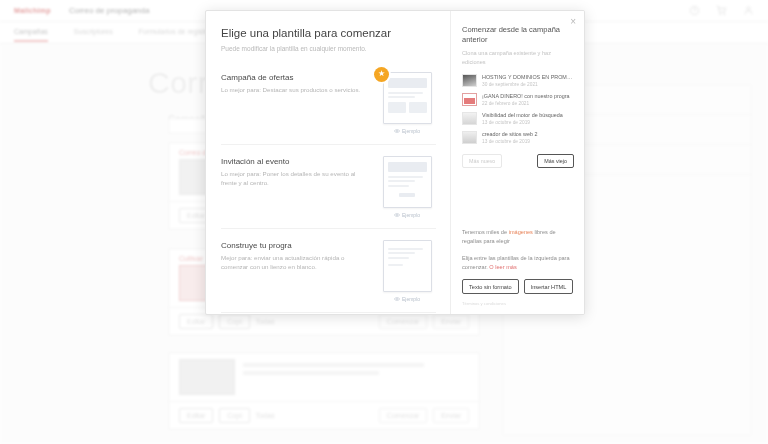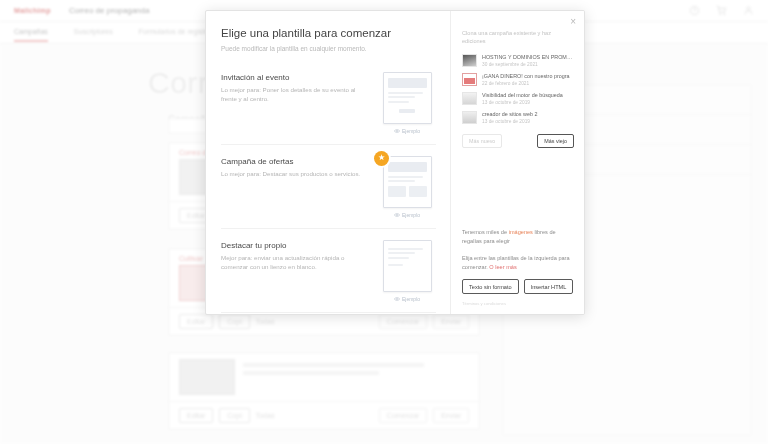--- a/index.html
+++ b/index.html
@@ -285,43 +285,20 @@
 
   <div class="modal-left">
     <div class="modal-title">Elige una plantilla para comenzar</div>
     <div class="modal-subtitle">Puede modificar la plantilla en cualquier momento.</div>
     <div class="modal-divider"></div>
 
     <div class="tpl-list">
 
       <div class="tpl-row">
         <div class="tpl-text">
-          <div class="tpl-name">Invitación al evento</div>
-          <div class="tpl-desc">Lo mejor para: Poner los detalles de su evento al frente y al centro.</div>
-        </div>
-        <div class="tpl-thumbwrap">
-          <div class="tpl-thumb">
-            <div class="th-hero"></div>
-            <div class="th-l w90"></div>
-              <div class="th-l w70"></div>
-              <div class="th-l w55"></div>
-            <div class="th-l w40" style="margin:6px auto 0;height:4px;background:#e9ecf1"></div>
-          </div>
-          <div class="tpl-example">
-            <svg class="eye" viewBox="0 0 24 14" fill="none" stroke="currentColor" stroke-width="2.4">
-                <path d="M1 7s4-5.5 11-5.5S23 7 23 7s-4 5.5-11 5.5S1 7 1 7z"></path>
-                <circle cx="12" cy="7" r="2.4"></circle>
-              </svg>
-            <span>Ejemplo</span>
-          </div>
-        </div>
-      </div>
-
-      <div class="tpl-row">
-        <div class="tpl-text">
           <div class="tpl-name">Campaña de ofertas</div>
           <div class="tpl-desc">Lo mejor para: Destacar sus productos o servicios.</div>
         </div>
         <div class="tpl-thumbwrap">
           <div class="star-badge">★</div>
           <div class="tpl-thumb">
             <div class="th-hero"></div>
             <div class="th-l w90"></div>
               <div class="th-l w70"></div>
             <div class="th-cols">
@@ -334,21 +311,44 @@
                 <path d="M1 7s4-5.5 11-5.5S23 7 23 7s-4 5.5-11 5.5S1 7 1 7z"></path>
                 <circle cx="12" cy="7" r="2.4"></circle>
               </svg>
             <span>Ejemplo</span>
           </div>
         </div>
       </div>
 
       <div class="tpl-row">
         <div class="tpl-text">
-          <div class="tpl-name">Destacar tu propio</div>
+          <div class="tpl-name">Invitación al evento</div>
+          <div class="tpl-desc">Lo mejor para: Poner los detalles de su evento al frente y al centro.</div>
+        </div>
+        <div class="tpl-thumbwrap">
+          <div class="tpl-thumb">
+            <div class="th-hero"></div>
+            <div class="th-l w90"></div>
+              <div class="th-l w70"></div>
+              <div class="th-l w55"></div>
+            <div class="th-l w40" style="margin:6px auto 0;height:4px;background:#e9ecf1"></div>
+          </div>
+          <div class="tpl-example">
+            <svg class="eye" viewBox="0 0 24 14" fill="none" stroke="currentColor" stroke-width="2.4">
+                <path d="M1 7s4-5.5 11-5.5S23 7 23 7s-4 5.5-11 5.5S1 7 1 7z"></path>
+                <circle cx="12" cy="7" r="2.4"></circle>
+              </svg>
+            <span>Ejemplo</span>
+          </div>
+        </div>
+      </div>
+
+      <div class="tpl-row">
+        <div class="tpl-text">
+          <div class="tpl-name">Construye tu progra</div>
           <div class="tpl-desc">Mejor para: enviar una actualización rápida o comenzar con un lienzo en blanco.</div>
         </div>
         <div class="tpl-thumbwrap">
           <div class="tpl-thumb">
             <div class="th-l w90" style="margin-top:2px"></div>
             <div class="th-l w70"></div>
               <div class="th-l w55"></div>
             <div class="th-l w40" style="margin-top:5px"></div>
           </div>
           <div class="tpl-example">
@@ -365,20 +365,21 @@
         
         
       </div>
 
     </div>
   </div>
 
   <div class="modal-right">
     <button class="close-btn">×</button>
 
+    <div class="rt-title">Comenzar desde la campaña anterior</div>
     <div class="rt-sub">Clona una campaña existente y haz ediciones</div>
 
     <div class="camp-list">
       <div class="camp-item">
         <div class="camp-thumb t1"></div>
         <div class="camp-meta">
           <div class="camp-name">HOSTING Y DOMINIOS EN PROMO...</div>
           <div class="camp-date">30 de septiembre de 2021</div>
         </div>
       </div>

